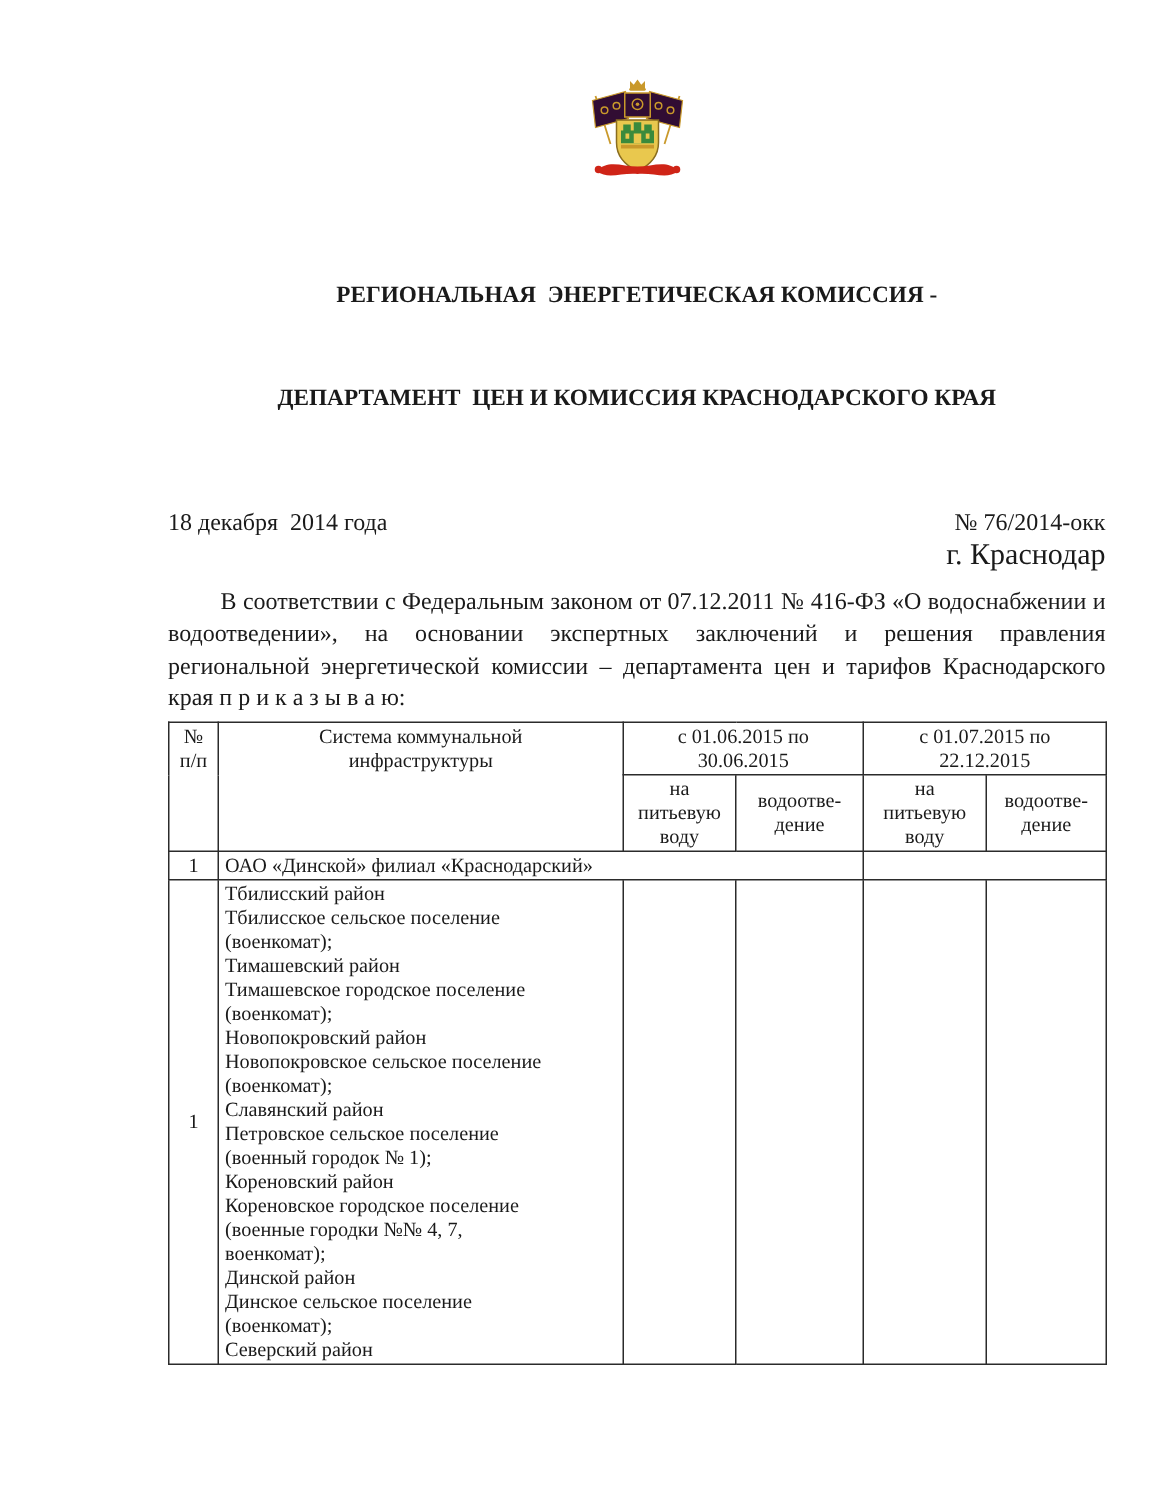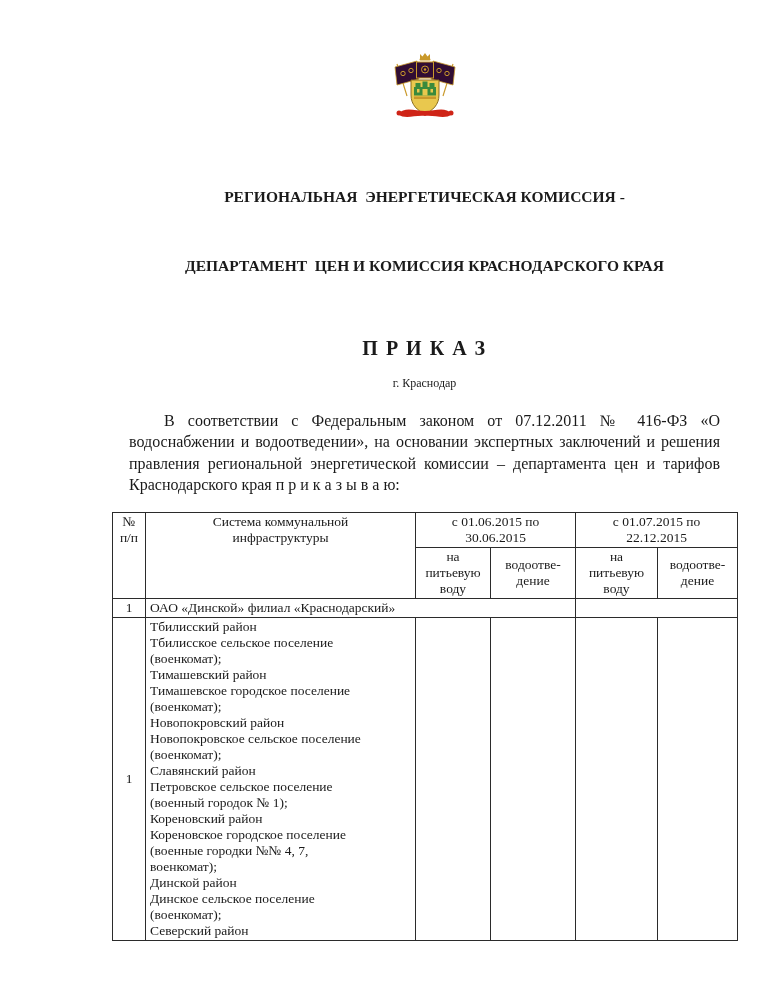--- a/index.html
+++ b/index.html
@@ -6,24 +6,24 @@
   .page{
     position:relative;width:740px;height:994px;background:#ffffff;
     font-family:"Liberation Serif","DejaVu Serif",serif;color:#1a1a1a;
     box-sizing:border-box;padding-top:52px;overflow:hidden;
   }
   .content{margin-left:112px;width:625px;}
   .emblem-wrap{text-align:center;height:76px;}
   .org{margin-top:11px;text-align:center;font-weight:bold;font-size:15.5px;line-height:23px;white-space:pre-wrap;}
   .doctype{margin-top:14px;text-align:center;font-weight:bold;font-size:20px;letter-spacing:1.5px;line-height:22px;}
   .dateline{display:flex;justify-content:space-between;margin-top:16px;font-size:16px;line-height:20px;white-space:pre-wrap;}
-  .city{text-align:center;font-size:12px;line-height:20px;margin-top:14px;}
+  .city{text-align:right;font-size:20px;line-height:20px;margin-top:1px;}
   .subject{margin-top:12px;text-align:center;font-weight:bold;font-size:16px;line-height:21px;white-space:pre-line;}
   .bodytext{margin-top:11px;font-size:16px;line-height:21.3px;text-align:justify;}
-  .bodytext p{margin:17px;text-indent:35px;}
+  .bodytext p{margin:0;text-indent:35px;}
   table.tariff{
     border-collapse:collapse;table-layout:fixed;width:625px;margin-top:5px;
     font-size:13.5px;line-height:16px;
   }
   table.tariff td,table.tariff th{
     border:1px solid #2b2b2b;padding:1px 4px;font-weight:normal;
     vertical-align:middle;box-sizing:border-box;
   }
   table.tariff th{text-align:center;white-space:pre-line;}
   .va-top{vertical-align:top !important;}
@@ -73,22 +73,25 @@
         <circle cx="7" cy="61" r="2.5" fill="#cf2417"></circle>
         <circle cx="59" cy="61" r="2.5" fill="#cf2417"></circle>
       </svg>
     </div>
 
     <div class="org">
       <div>РЕГИОНАЛЬНАЯ  ЭНЕРГЕТИЧЕСКАЯ КОМИССИЯ -</div>
       <div>ДЕПАРТАМЕНТ  ЦЕН И КОМИССИЯ КРАСНОДАРСКОГО КРАЯ</div>
     </div>
 
-    <div class="doctype">П Р И К А З</div>
 
+    <div class="dateline">
+      <span>18 декабря  2014 года</span>
+      <span>№ 76/2014-окк</span>
+    </div>
 
     <div class="city">г. Краснодар</div>
 
 
     <div class="bodytext">
       <p>В соответствии с Федеральным законом от 07.12.2011 № 416-ФЗ «О водоснабжении и водоотведении», на основании экспертных заключений и решения правления региональной энергетической комиссии – департамента цен и тарифов Краснодарского края  п р и к а з ы в а ю:</p>
     </div>
 
     <table class="tariff">
       <colgroup>

